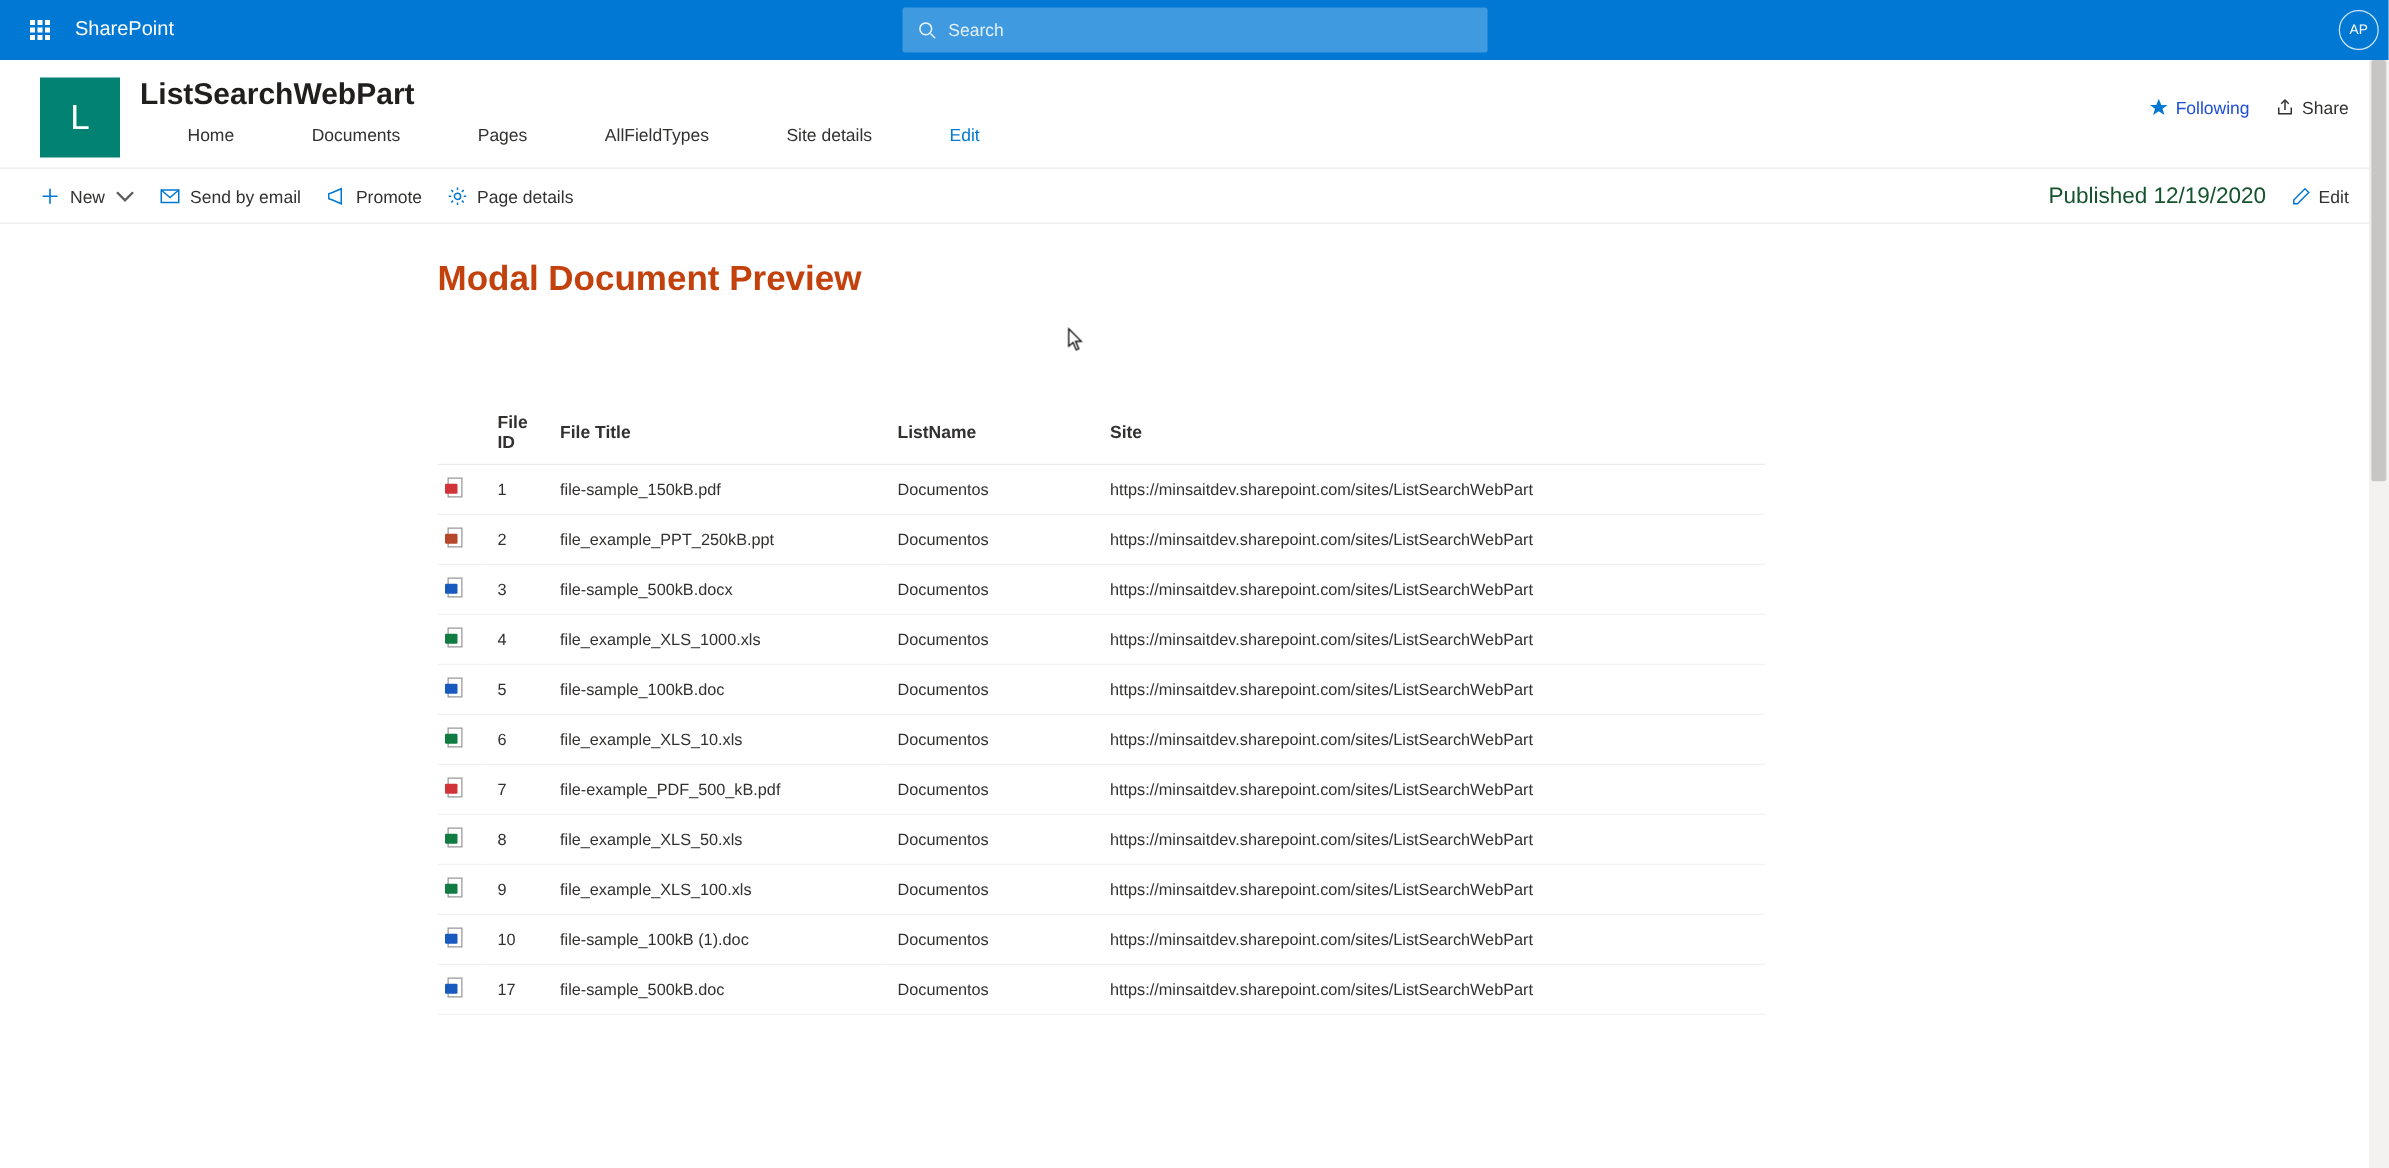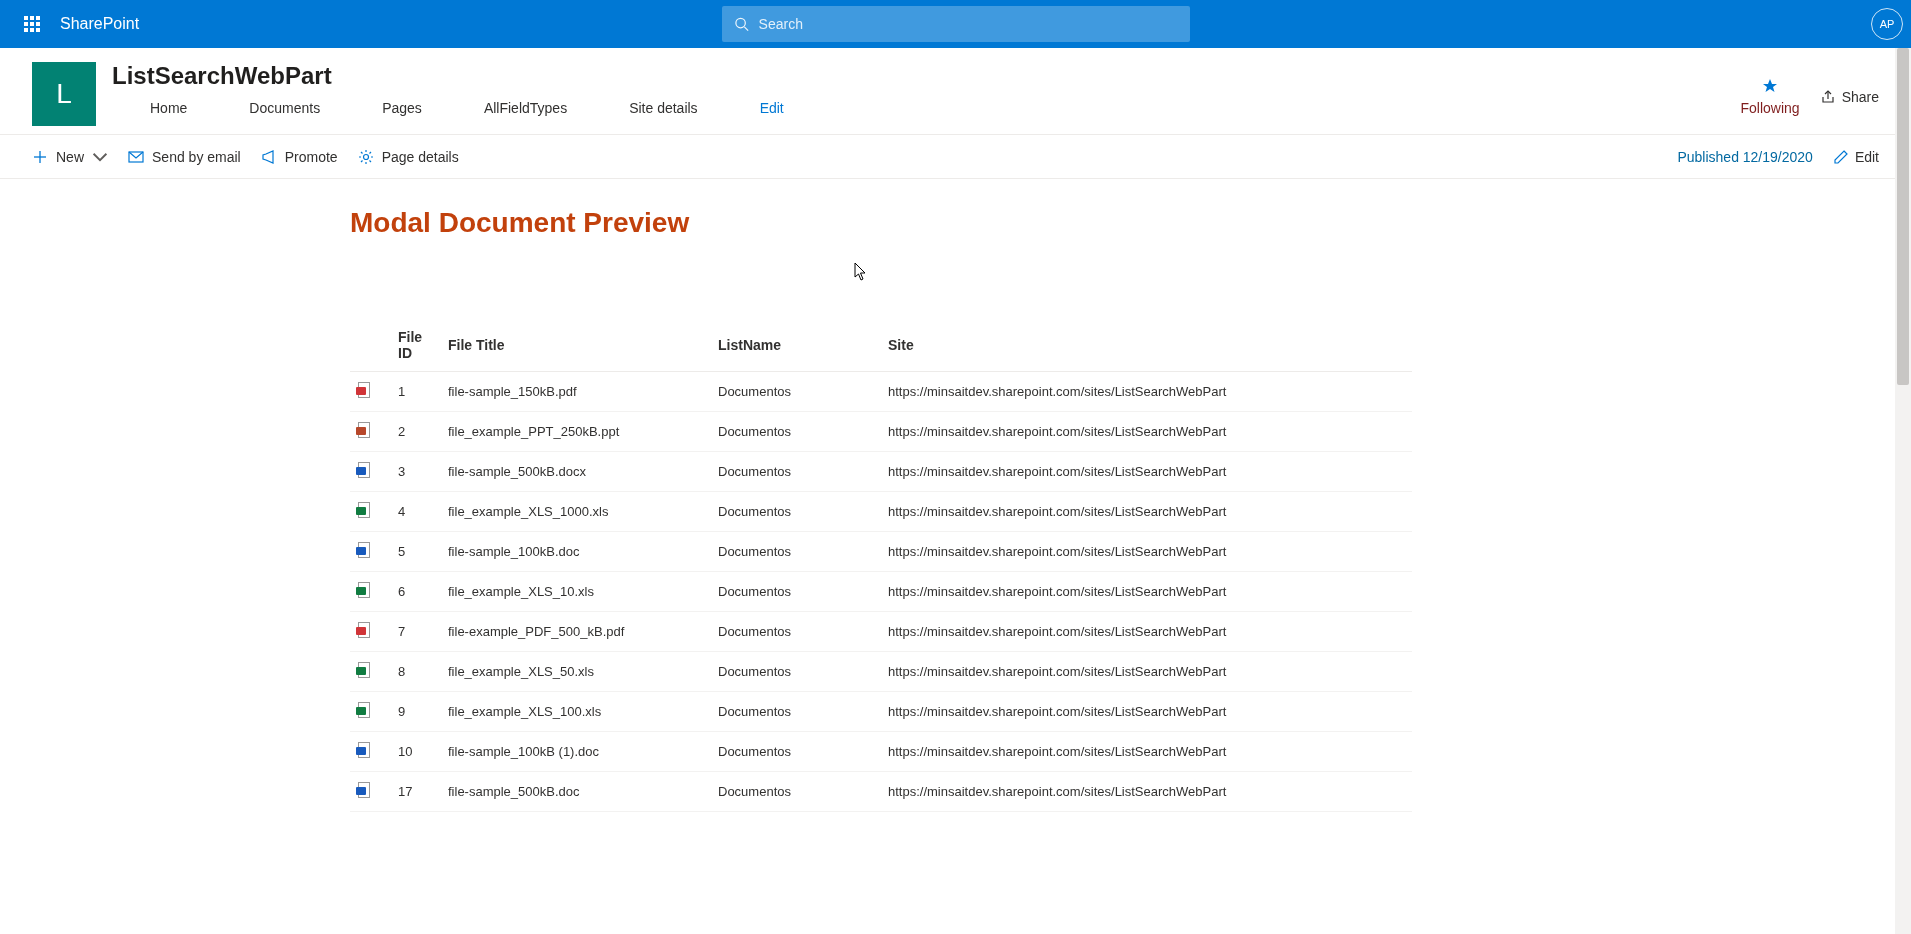--- a/index.html
+++ b/index.html
@@ -125,21 +125,21 @@
   }
   .header-action {
     display: flex;
     align-items: center;
     gap: 6px;
     color: #323130;
     font-size: 14px;
     cursor: pointer;
   }
   .header-action svg { width: 16px; height: 16px; }
-  .star-fill { color: #7f1d1d; flex-direction: column; }
+  .star-fill { color: #1d4ed8; }
 
   .sep-line { border-bottom: 1px solid #edebe9; margin-top: 6px; }
 
   
   .command-bar {
     display: flex;
     align-items: center;
     padding: 8px 32px;
     height: 44px;
     border-bottom: 1px solid #edebe9;
@@ -149,22 +149,22 @@
     align-items: center;
     gap: 8px;
     margin-right: 20px;
     font-size: 14px;
     color: #323130;
     cursor: pointer;
   }
   .cmd-item svg { color: #0078d4; width: 16px; height: 16px; }
   .cmd-spacer { flex: 1; }
   .pub-info {
-    color: #0369a1;
-    font-size: 14px;
+    color: #14532d;
+    font-size: 18px;
     margin-right: 20px;
   }
   .edit-cmd {
     display: flex;
     align-items: center;
     gap: 6px;
     color: #323130;
     font-size: 14px;
     cursor: pointer;
   }

